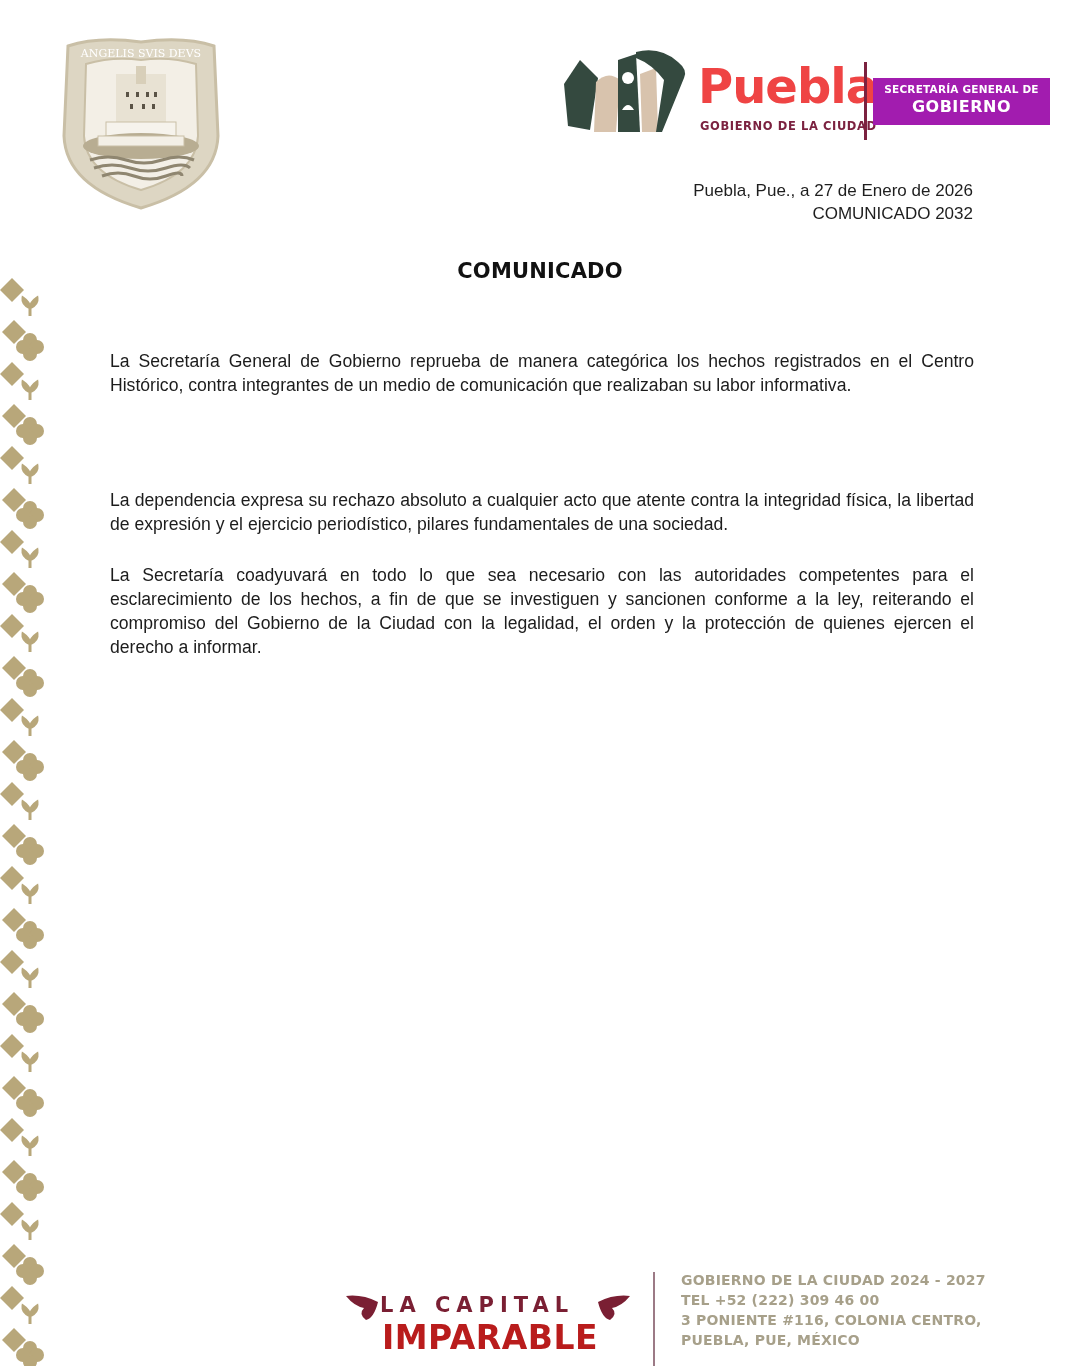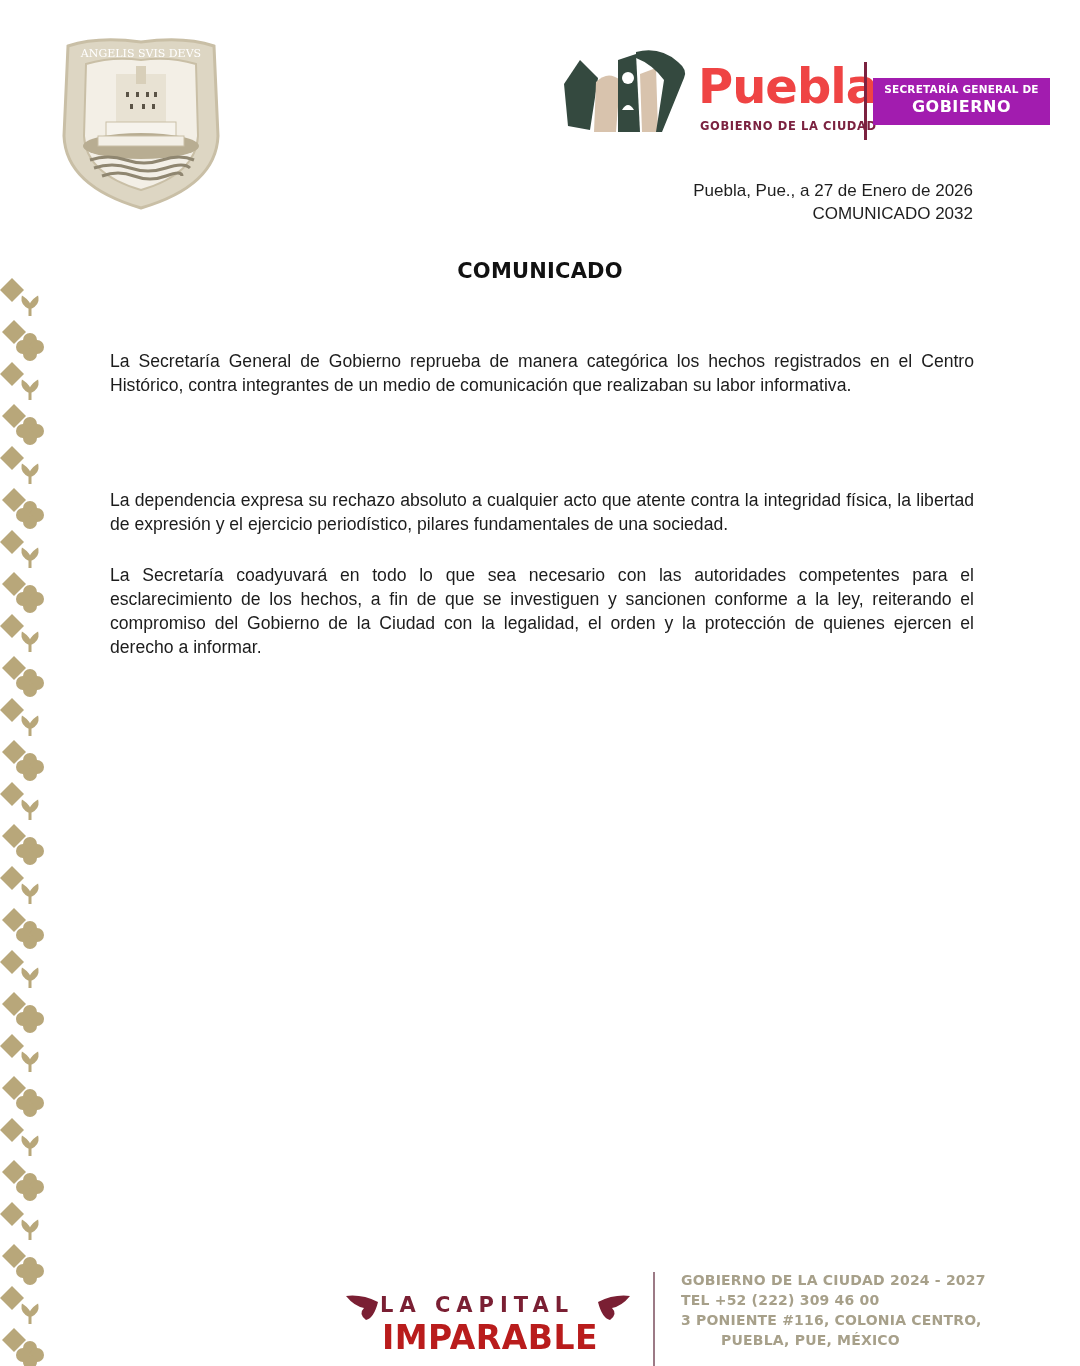--- a/index.html
+++ b/index.html
@@ -223,13 +223,13 @@
   </svg>
   <div class="cap-top">LA CAPITAL</div>
   <div class="cap-main">IMPARABLE</div>
 </div>
 
 <div id="footer-divider" class="abs"></div>
 
 <div class="finfo" style="top:1272px;">GOBIERNO DE LA CIUDAD 2024 - 2027</div>
 <div class="finfo" style="top:1292px;">TEL +52 (222) 309 46 00</div>
 <div class="finfo" style="top:1312px;">3 PONIENTE #116, COLONIA CENTRO,</div>
-<div class="finfo" style="top:1332px;margin-left:40px;">PUEBLA, PUE, MÉXICO</div>
+<div class="finfo" style="top:1332px;">PUEBLA, PUE, MÉXICO</div>
 
 </body></html>

